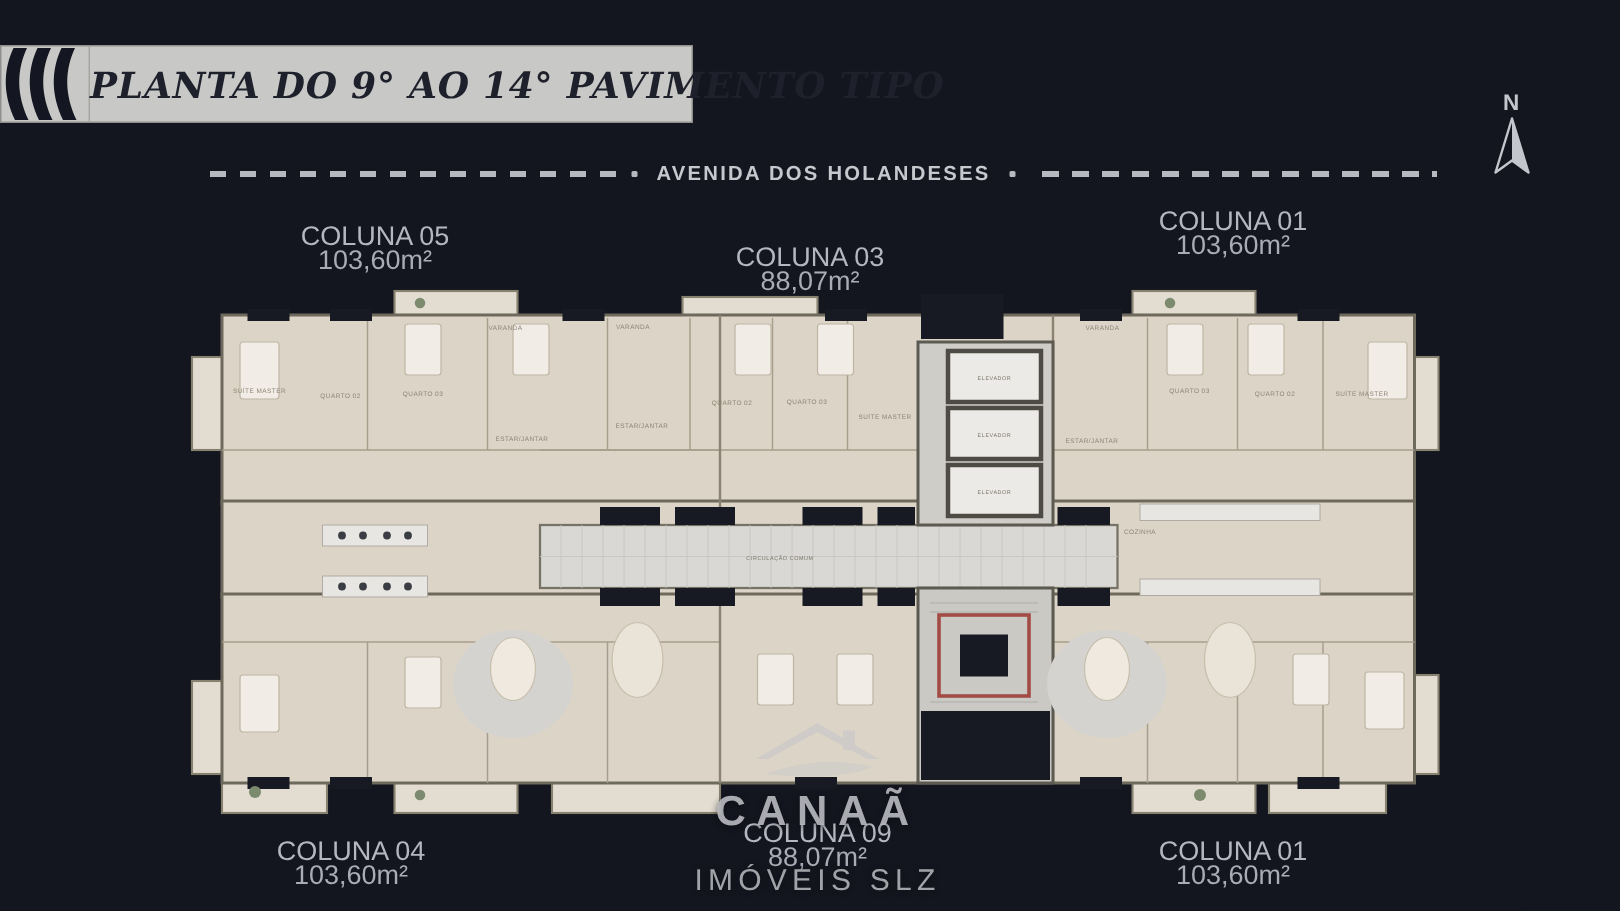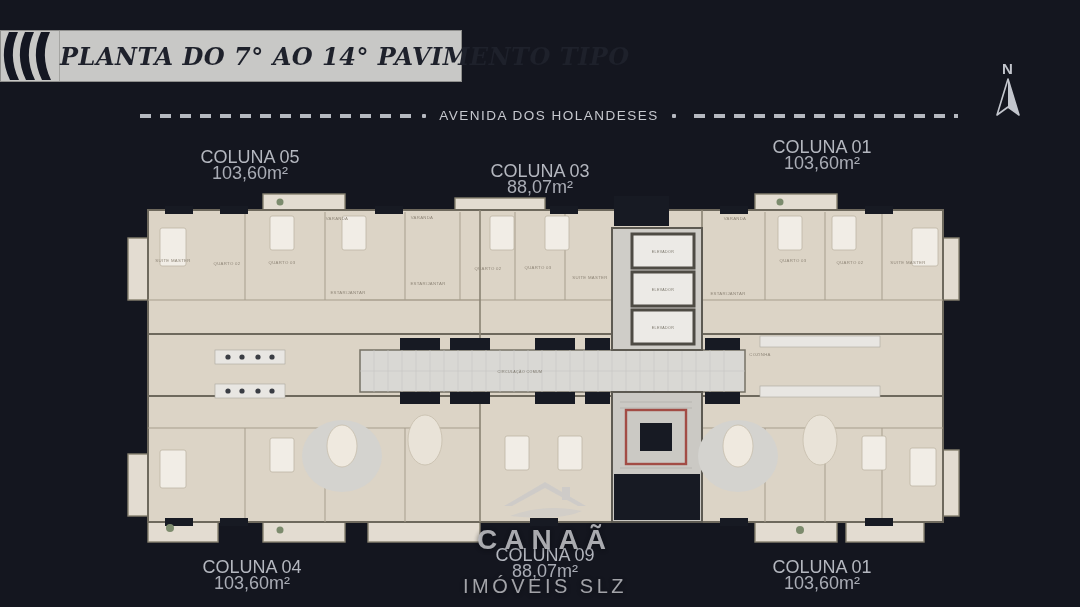--- a/index.html
+++ b/index.html
@@ -11,21 +11,21 @@
           border:1px solid #8f8f8d;box-sizing:border-box;display:flex;align-items:center;}
   .banner-mark{width:58px;height:100%;flex:0 0 58px;border-right:1px solid #a5a5a2;}
   .banner-title{flex:1;text-align:center;font-family:"DejaVu Serif", serif;font-style:italic;
           font-size:24px;font-weight:600;color:#1e212b;letter-spacing:.5px;white-space:nowrap;padding-right:8px;}
 
   
   .street{position:absolute;left:140px;top:108px;width:818px;display:flex;align-items:center;gap:9px;}
   .dash{flex:1;height:4px;background:repeating-linear-gradient(90deg,#b6b9c0 0 11px,transparent 11px 20px);}
   .dash.right{background:repeating-linear-gradient(90deg,transparent 0 9px,#b6b9c0 9px 20px);}
   .street-dot{width:4px;height:4px;background:#b6b9c0;border-radius:1px;flex:0 0 4px;}
-  .street-label{color:#c6c8ce;font-size:13.5px;letter-spacing:1.5px;white-space:nowrap;padding:0 4px;}
+  .street-label{color:#c6c8ce;font-size:13.5px;letter-spacing:1.5px;white-space:nowrap;padding:0 4px;font-weight:bold;}
 
   
   .compass{position:absolute;left:992px;top:60px;width:32px;text-align:center;color:#c3c6cd;}
   .compass-n{font-size:15px;font-weight:bold;letter-spacing:1px;}
 
   
   .unit-label{position:absolute;width:180px;text-align:center;color:#b4b7bf;font-size:18px;line-height:15.5px;}
   .u-area{color:#a9acb5;}
 
   
@@ -43,21 +43,21 @@
 <body>
 
 <div class="stage">
 
   <div class="banner">
     <svg class="banner-mark" width="58" height="50" viewBox="0 0 58 50">
       <path d="M8,1 C1,16 1,32 9,49 L18,49 C10,32 10,16 17,1 Z" fill="#141722"></path>
       <path d="M24,1 C17,16 17,32 25,49 L34,49 C26,32 26,16 33,1 Z" fill="#141722"></path>
       <path d="M40,1 C33,16 33,32 41,49 L50,49 C42,32 42,16 49,1 Z" fill="#141722"></path>
     </svg>
-    <span class="banner-title">PLANTA DO 7° AO 14° PAVIMENTO TIPO</span>
+    <span class="banner-title">PLANTA DO 9° AO 14° PAVIMENTO TIPO</span>
   </div>
 
   <div class="street">
     <div class="dash"></div>
     <div class="street-dot"></div>
     <span class="street-label">AVENIDA DOS HOLANDESES</span>
     <div class="street-dot"></div>
     <div class="dash right"></div>
   </div>
 
@@ -281,21 +281,21 @@
       <text class="room-lbl" x="470" y="91">SUÍTE MASTER</text>
       <text class="room-lbl" x="615" y="32">VARANDA</text>
       <text class="room-lbl" x="608" y="107">ESTAR/JANTAR</text>
       <text class="room-lbl" x="673" y="74">QUARTO 03</text>
       <text class="room-lbl" x="730" y="76">QUARTO 02</text>
       <text class="room-lbl" x="788" y="76">SUÍTE MASTER</text>
       <text class="room-lbl" x="640" y="168">COZINHA</text>
     </g>
   </svg>
 
-  <div class="unit-label" style="left:162px;top:560px">
+  <div class="unit-label" style="left:144px;top:560px">
     <div>COLUNA 04</div>
     <div class="u-area">103,60m²</div>
   </div>
   <div class="unit-label" style="left:455px;top:548px">
     <div>COLUNA 09</div>
     <div class="u-area">88,07m²</div>
   </div>
   <div class="unit-label" style="left:732px;top:560px">
     <div>COLUNA 01</div>
     <div class="u-area">103,60m²</div>

